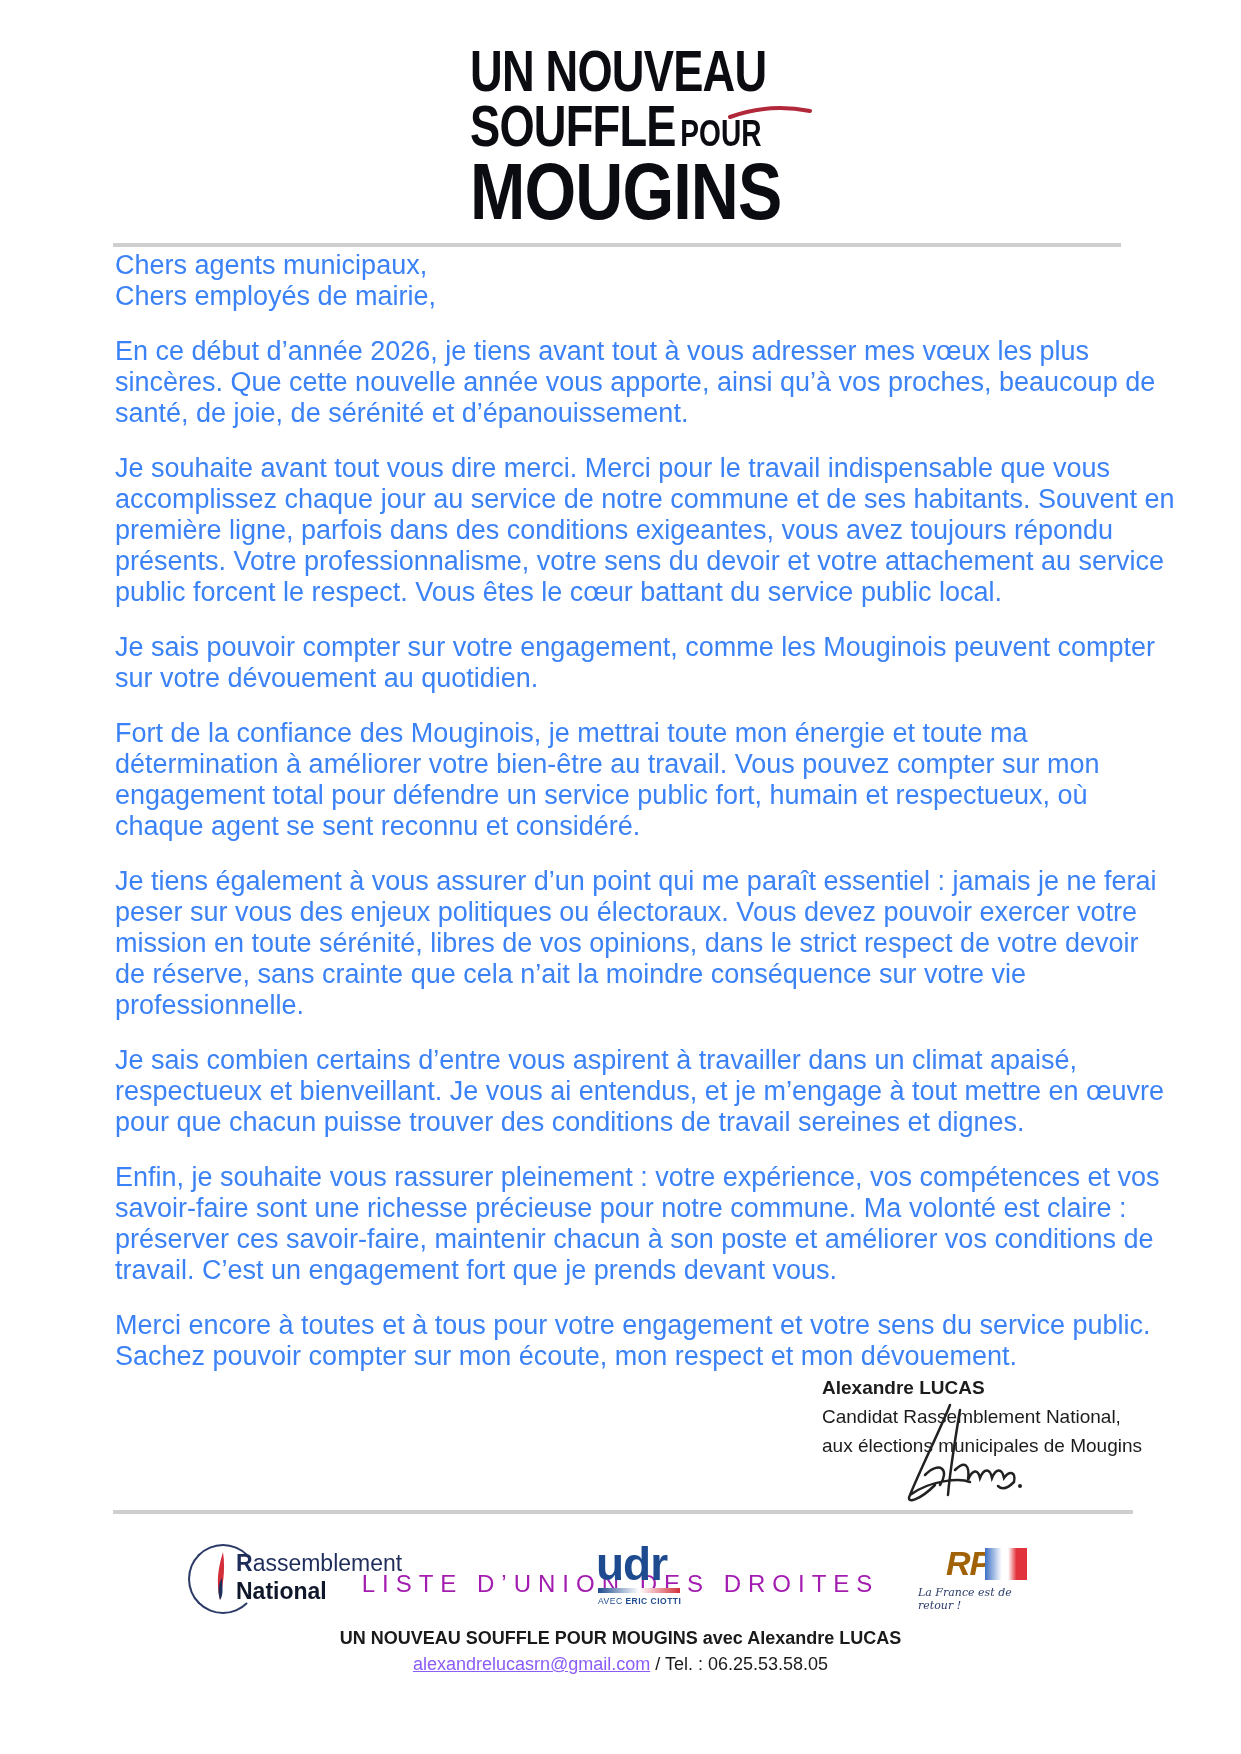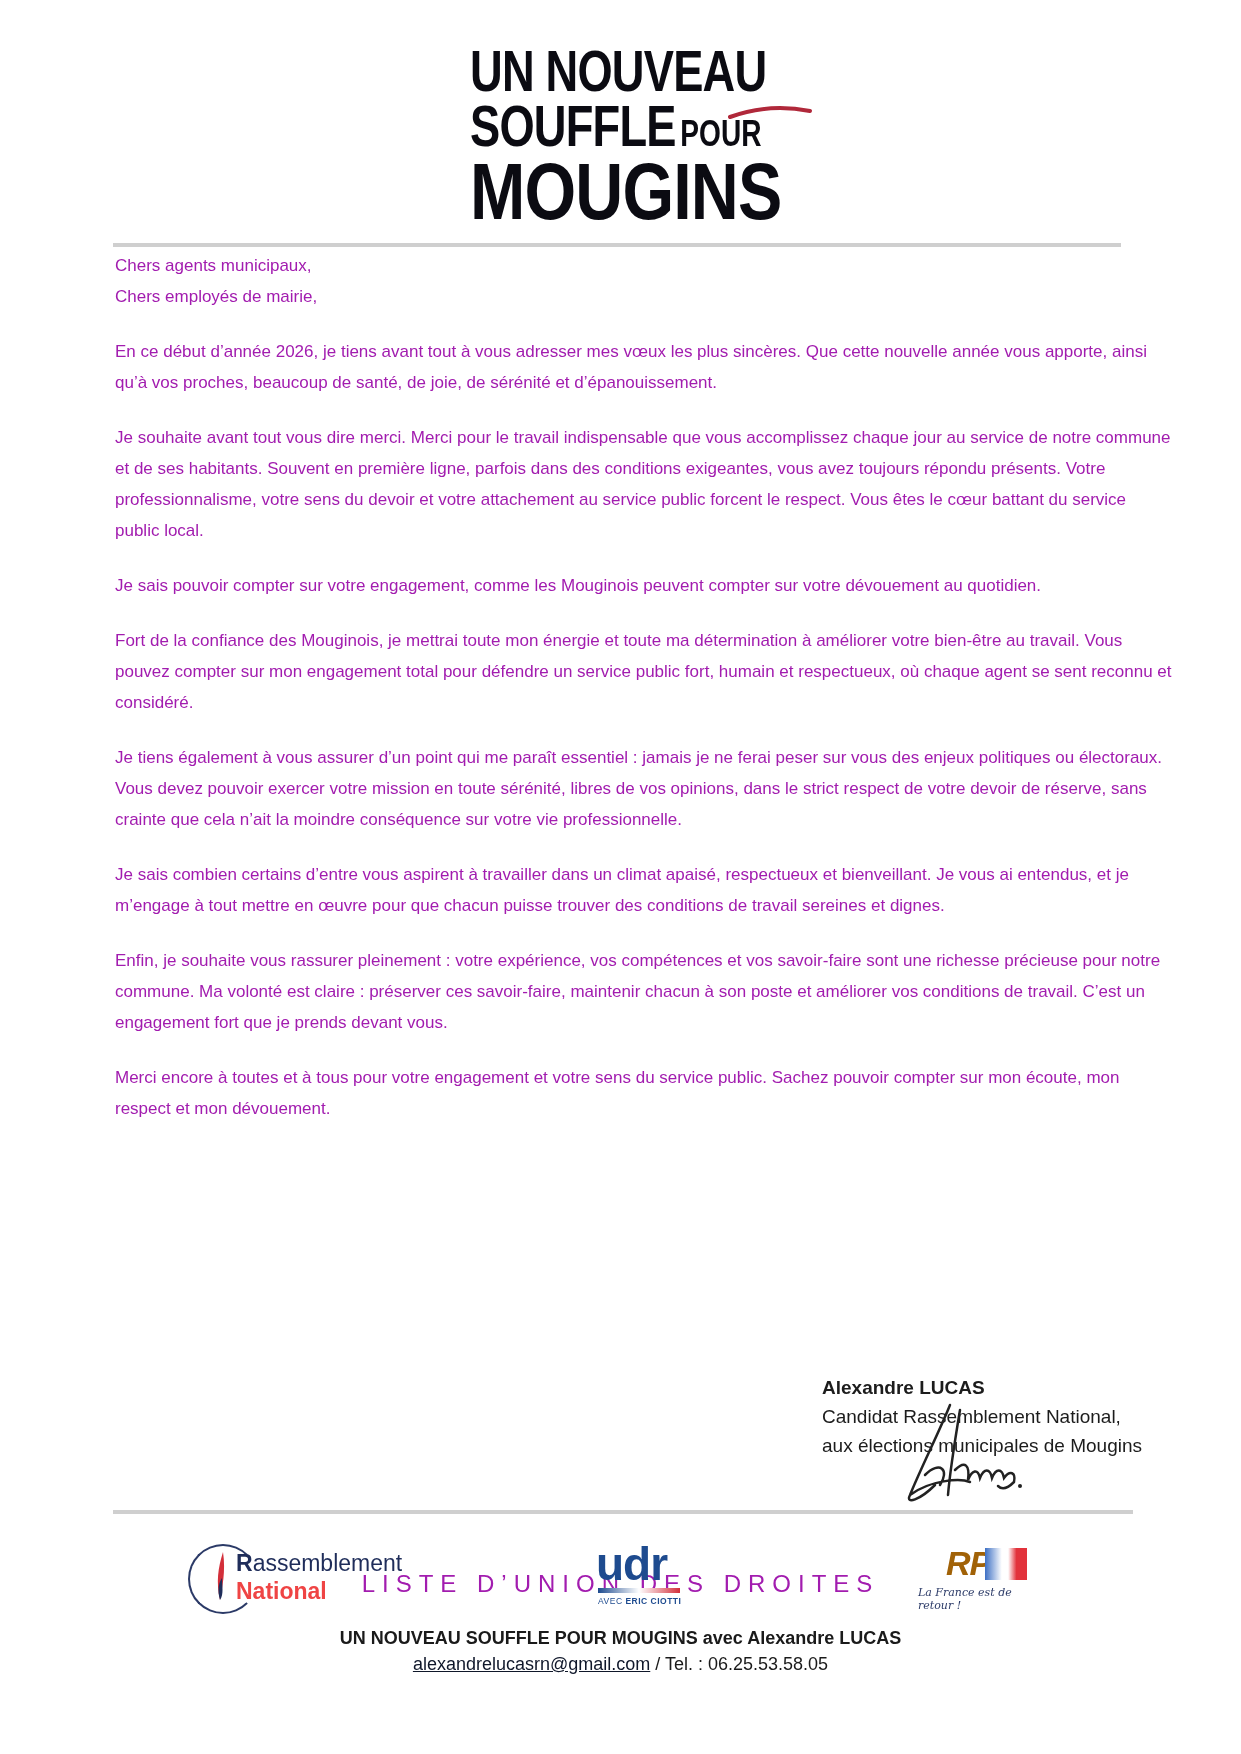--- a/index.html
+++ b/index.html
@@ -16,59 +16,59 @@
   .logo .l2 { top: 55px; font-size: 58px; transform: scaleX(0.78); }
   .logo .l2 .pour { font-size: 36px; letter-spacing: 0; margin-left: 6px; }
   .logo .l3 { top: 110px; font-size: 80px; transform: scaleX(0.83); }
   .logo .swoosh { position: absolute; left: 258px; top: 63px; width: 84px; height: 14px; }
 
   .rule { position: absolute; height: 4px; background: #cfcfcf; }
   .rule.top { left: 113px; top: 243px; width: 1008px; }
   .rule.bottom { left: 113px; top: 1510px; width: 1020px; }
 
   .body-text { position: absolute; left: 115px; top: 250px; width: 1060px;
-               font-size: 17px; line-height: 31px; color: #a21caf; }
+               font-size: 27px; line-height: 31px; color: #3b82f6; }
   .body-text p { margin: 0 0 24px 0; }
   .body-text .greet { margin-bottom: 24px; }
   .body-text .greet span { display: block; }
 
   .sign { position: absolute; left: 822px; top: 1326px; font-size: 19px; line-height: 29px; color: #1c1c1c; }
   .sign .name { font-weight: 700; margin-top: 47px; }
   .signature { position: absolute; left: 880px; top: 1400px; width: 190px; height: 110px; }
 
   .footer-title { position: absolute; left: 0; width: 1241px; top: 1522px; text-align: center;
                   font-size: 24px; letter-spacing: 7px; color: #a21caf; font-weight: 400; margin-top: 48px; }
 
   .party { position: absolute; }
   .rn { left: 188px; top: 1544px; width: 240px; height: 70px; }
   .rn .arc { position: absolute; left: 0; top: 0; width: 66px; height: 66px; border: 2px solid #2b3a67;
              border-radius: 50%; border-right-color: transparent; }
   .rn .flame { position: absolute; left: 28px; top: 8px; width: 14px; height: 48px; }
   .rn .w1 { position: absolute; left: 48px; top: 6px; font-size: 23px; color: #1f2d5a; }
   .rn .w1 b { font-weight: 700; }
-  .rn .w2 { position: absolute; left: 48px; top: 34px; font-size: 23px; font-weight: 700; color: #ef4444; }
+  .rn .w2 { position: absolute; left: 48px; top: 34px; font-size: 23px; font-weight: 700; color: #0f172a; }
 
   .udr { left: 596px; top: 1545px; width: 110px; height: 70px; }
   .udr .w { position: absolute; left: 0; top: -8px; font-size: 46px; font-weight: 700; color: #1e4b8f; letter-spacing: -1px; }
   .udr .bar { position: absolute; left: 2px; top: 43px; width: 82px; height: 5px;
               background: linear-gradient(90deg, #1e4b8f, #ffffff 50%, #d32f3a); }
   .udr .sub { position: absolute; left: 2px; top: 51px; font-size: 8.5px; color: #1e4b8f; letter-spacing: 0.5px; }
   .udr .sub b { font-weight: 700; margin-top: 20px; }
 
   .rpr { left: 910px; top: 1548px; width: 140px; height: 70px; }
   .rpr .w { position: absolute; left: 0; top: -4px; font-size: 34px; font-weight: 700; font-style: italic; color: #a16207; letter-spacing: -1px; margin-left: 36px; }
   .rpr .flag { position: absolute; left: 75px; top: 0; width: 42px; height: 32px;
                background: linear-gradient(90deg, #3c6fc4 0%, #ffffff 40%, #ffffff 55%, #e2323b 75%); }
   .rpr .tag { position: absolute; left: 8px; top: 38px; font-size: 11px; font-style: italic; color: #2b3a67;
               font-family: "DejaVu Serif", serif; }
 
   .contact { position: absolute; left: 0; width: 1241px; text-align: center; color: #1a1a1a; margin-top: 8px; }
   .contact.l1 { top: 1620px; font-size: 18px; font-weight: 700; }
   .contact.l2 { top: 1646px; font-size: 18px; }
-  .contact.l2 a { color: #0f172a; text-decoration: underline; }
+  .contact.l2 a { color: #8b5cf6; text-decoration: underline; }
 </style>
 </head>
 <body>
 
 <div class="logo">
   <div class="l1">UN NOUVEAU</div>
   <div class="l2"><span>SOUFFLE</span><span class="pour">POUR</span></div>
   <svg class="swoosh" viewBox="0 0 84 14">
     <path d="M2 12 Q40 -2 82 6" stroke="#b0283a" stroke-width="4" fill="none" stroke-linecap="round"></path>
   </svg>

